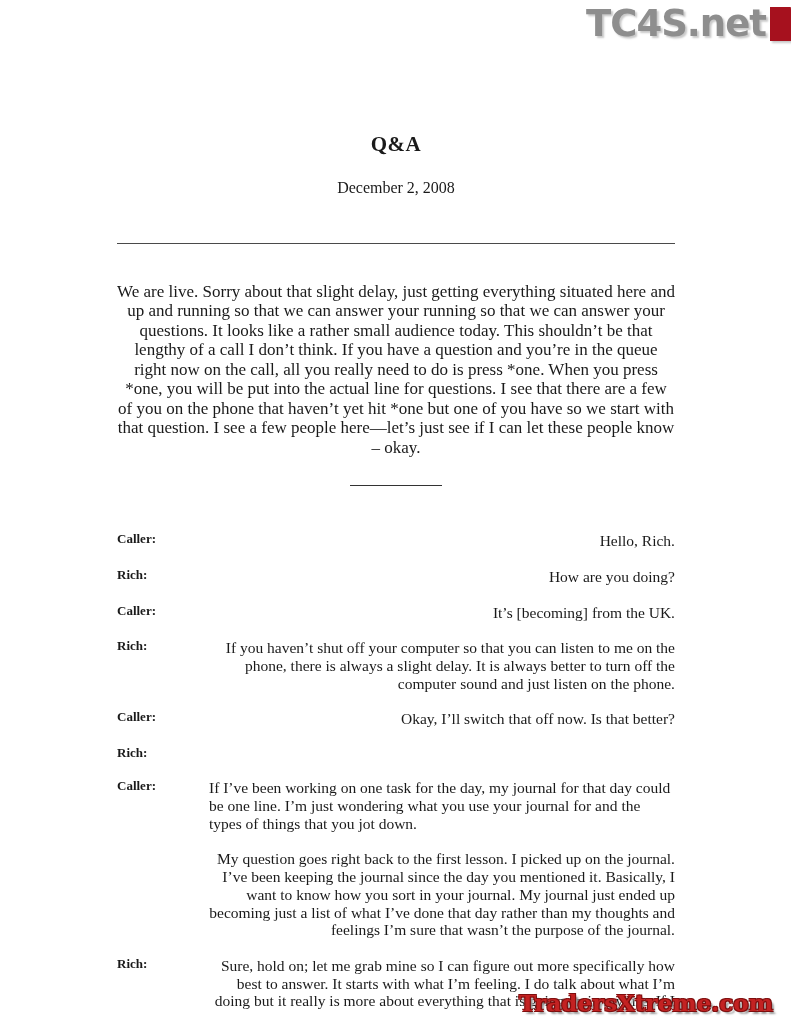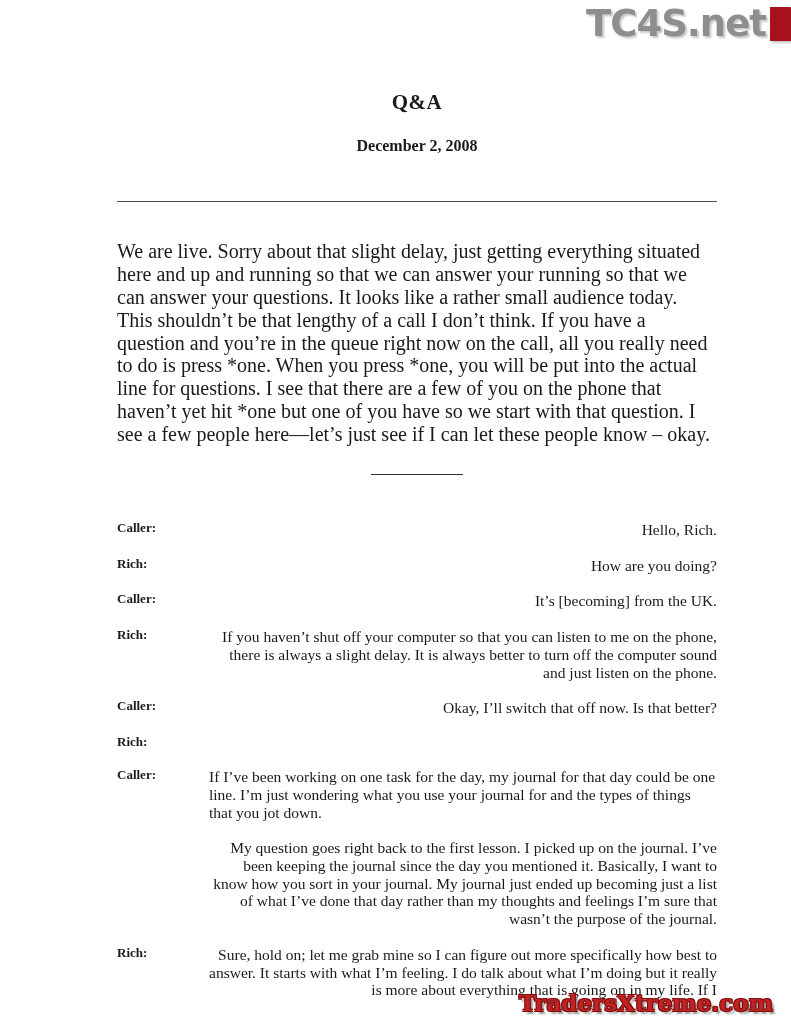--- a/index.html
+++ b/index.html
@@ -11,46 +11,45 @@
   }
   .page {
     position: relative;
     width: 791px;
     height: 1024px;
     background: #ffffff;
     overflow: hidden;
     margin: 0 auto;
     border-radius: 9px;
   }
-  .content { padding: 90px 74px 0 117px; }
+  .content { padding: 90px 116px 0 117px; margin-top: 42px; }
 
   .title {
     font-size: 21px;
     font-weight: 700;
     text-align: center;
     margin: 0 0 22px 0;
     letter-spacing: 0.5px;
   }
   .date {
     font-size: 16px;
     text-align: center;
     margin: 0 0 46px 0;
-    font-weight: bold;
   }
   .rule {
     border: none;
     border-top: 1px solid #4a4a4a;
     margin: 0 0 38px 0;
     height: 0;
   }
   .intro {
-    font-size: 20px;
+    font-size: 17px;
     line-height: 1.145;
     margin: 0;
-    text-align: left;
+    text-align: center;
   }
   .short-rule {
     width: 92px;
     border-top: 1px solid #333333;
     margin: 28px auto 46px auto;
   }
 
   .dialogue { }
   .row { display: flex; margin-bottom: 18px; }
   .speaker {

